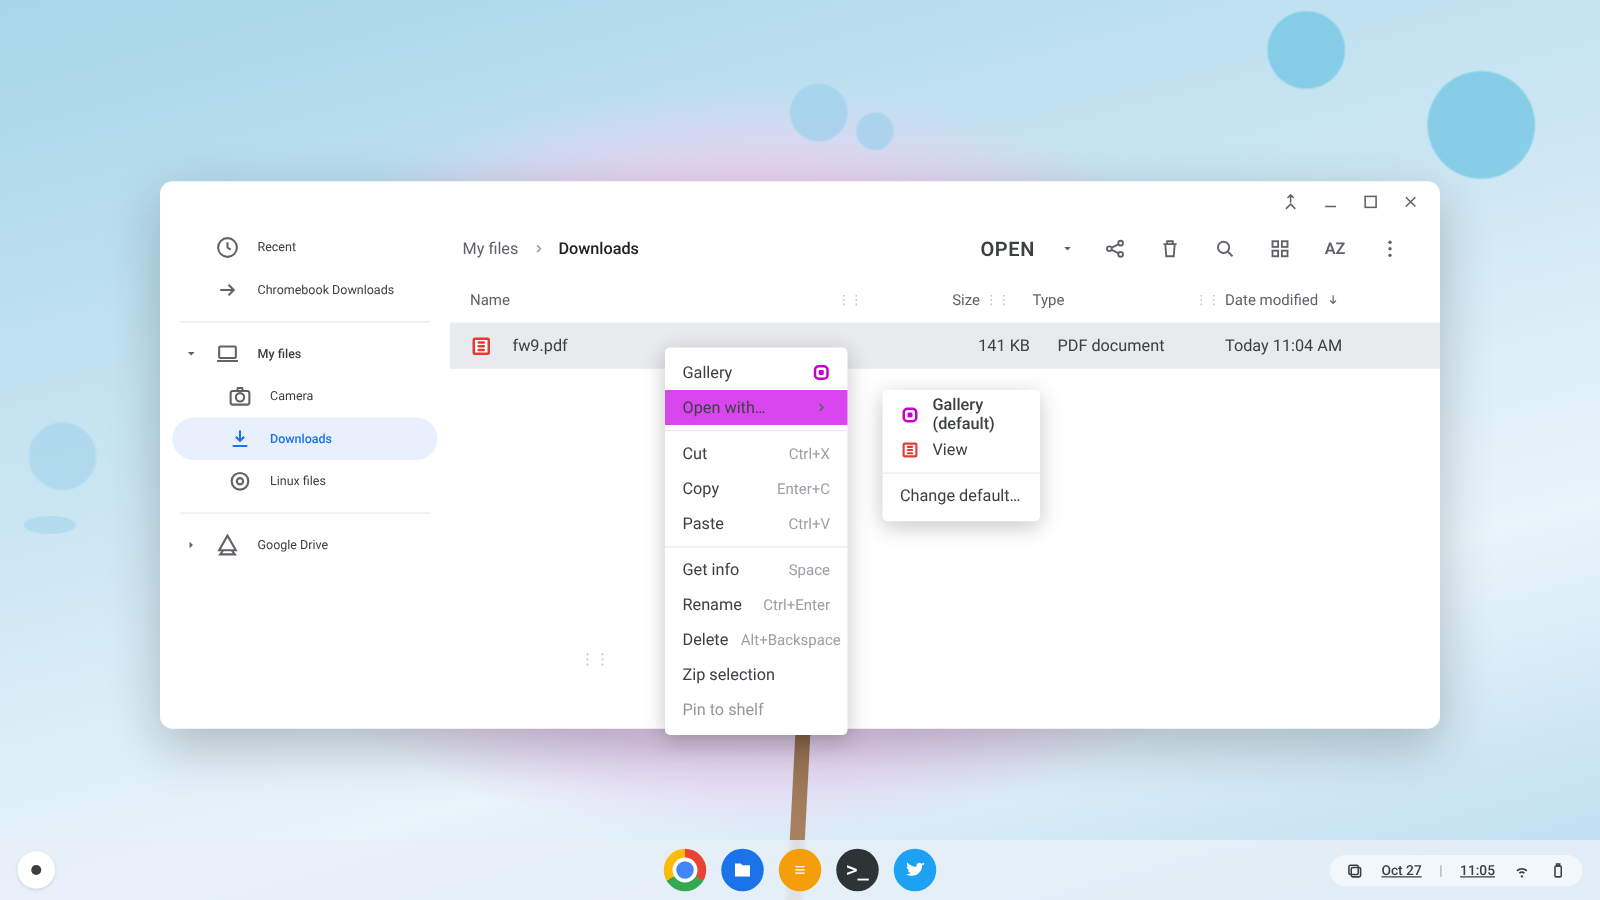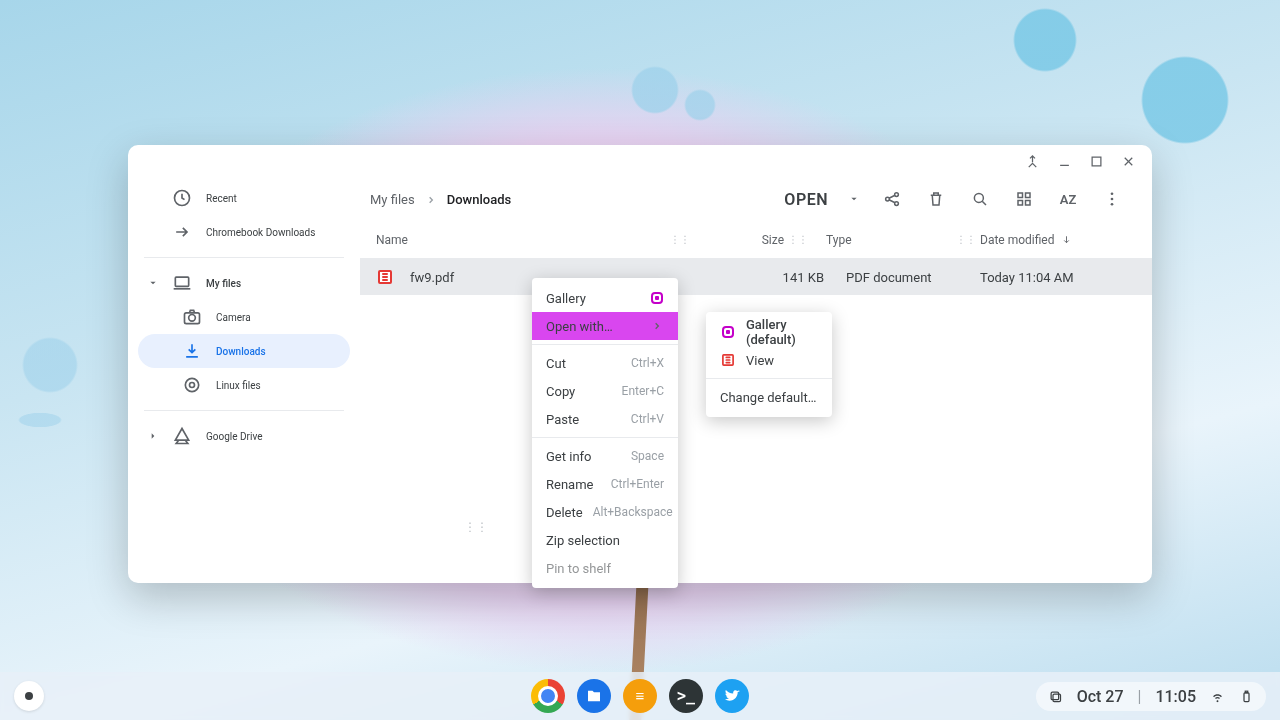--- a/index.html
+++ b/index.html
@@ -91,21 +91,21 @@
 .apps { position:absolute; left:50%; transform:translateX(-50%); display:flex; gap:12px; }
 .app { width:34px; height:34px; border-radius:50%; display:flex; align-items:center; justify-content:center; cursor:pointer; color:#fff; font-weight:bold; font-size:15px; }
 .app.chrome { background:conic-gradient(#ea4335 0 120deg,#34a853 120deg 240deg,#fbbc05 240deg 360deg); position:relative; }
 .app.chrome::after { content:""; position:absolute; width:14px; height:14px; border-radius:50%; background:#4285f4; border:3px solid #fff; }
 .app.files { background:#1a73e8; }
 .app.files svg { width:18px; height:18px; fill:#fff; }
 .app.sublime { background:#f59e0b; }
 .app.terminal { background:#2d3436; font-family:monospace; }
 .app.twitter { background:#1da1f2; }
 .app.twitter svg { width:18px; height:18px; fill:#fff; }
-.tray { margin-left:auto; display:flex; align-items:center; gap:14px; font-size:16px; color:#3c4043; background:rgba(255,255,255,.55); padding:5px 12px; border-radius:16px; }
+.tray { margin-left:auto; display:flex; align-items:center; gap:14px; font-size:11px; color:#3c4043; background:rgba(255,255,255,.55); padding:5px 12px; border-radius:16px;text-decoration:underline; }
 .tray svg { width:15px; height:15px; }
 .tray .t { font-weight:500; }
 </style>
 </head>
 <body>
 
 <div class="stem"></div>
 
 <div class="win">
   <div class="titlebar">

